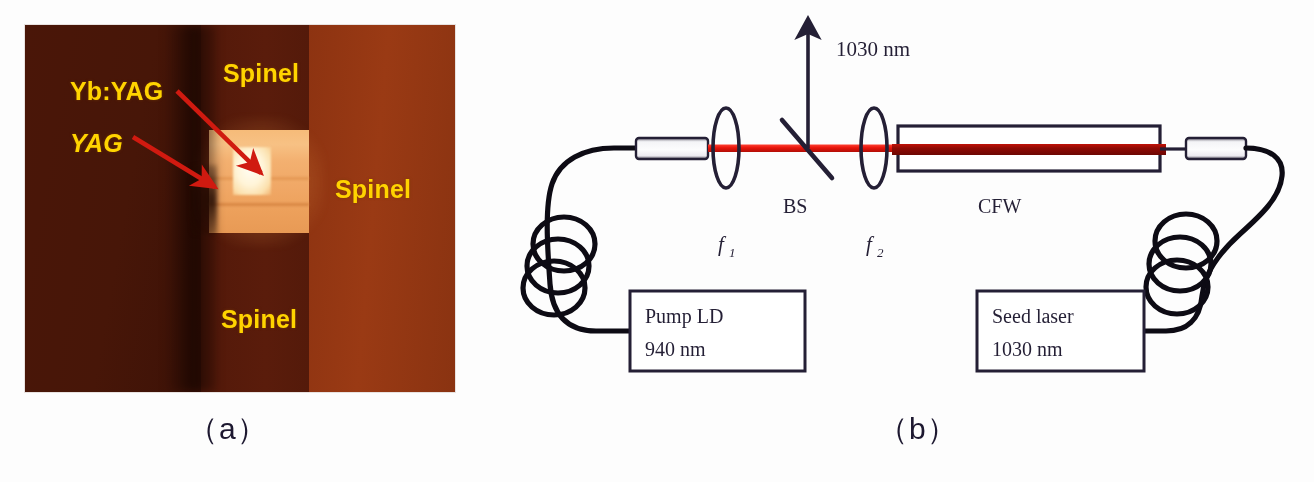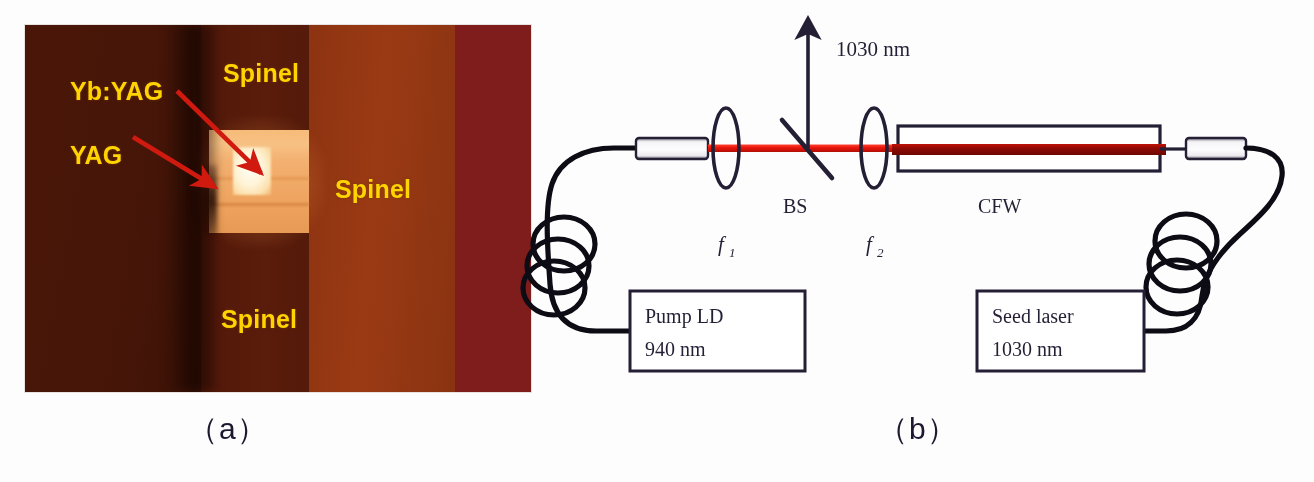--- a/index.html
+++ b/index.html
@@ -17,24 +17,24 @@
     height: 482px;
     background: #fdfdfd;
     overflow: hidden;
   }
 
   
   #panel-a-photo {
     position: absolute;
     left: 25px;
     top: 25px;
-    width: 506px;
+    width: 430px;
     height: 367px;
     overflow: hidden;
-    background: #7f1d1d;
+    background: #0c4a6e;
     box-shadow: 0 0 0 1px #e8e2e0;
   }
   
   .photo-layer {
     position: absolute;
   }
   #photo-bg-left {
     left: 0; top: 0; width: 176px; height: 100%;
     background: linear-gradient(100deg, #4a1608 0%, #471608 55%, #3d1207 100%);
   }
@@ -91,21 +91,21 @@
     position: absolute;
     color: #ffd400;
     font-family: "Liberation Sans", sans-serif;
     font-weight: 600;
     font-size: 25px;
     letter-spacing: 0.2px;
     text-shadow: 0 0 3px rgba(120,60,0,0.8);
     white-space: nowrap;
   }
   #label-ybyag  { left: 45px;  top: 52px;  }
-  #label-yag    { left: 45px;  top: 116px; }
+  #label-yag    { left: 45px;  top: 104px; font-style: italic; }
   #label-spinel-top   { left: 198px; top: 34px;  }
   #label-spinel-right { left: 310px; top: 150px; }
   #label-spinel-bot   { left: 196px; top: 280px; }
 
   #panel-a-arrows {
     position: absolute;
     left: 0; top: 0;
     width: 430px; height: 367px;
     pointer-events: none;
   }

